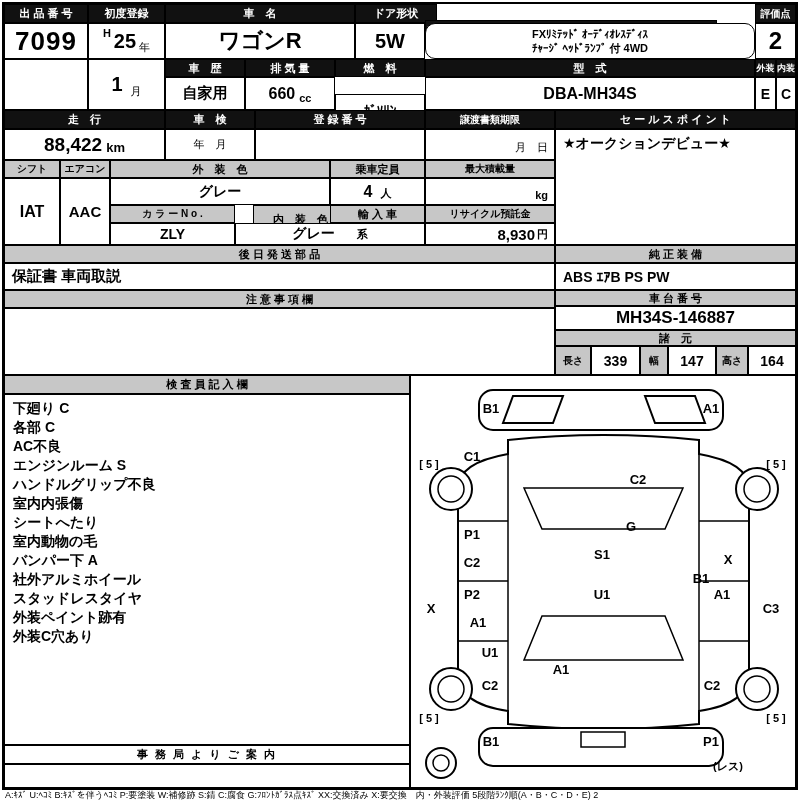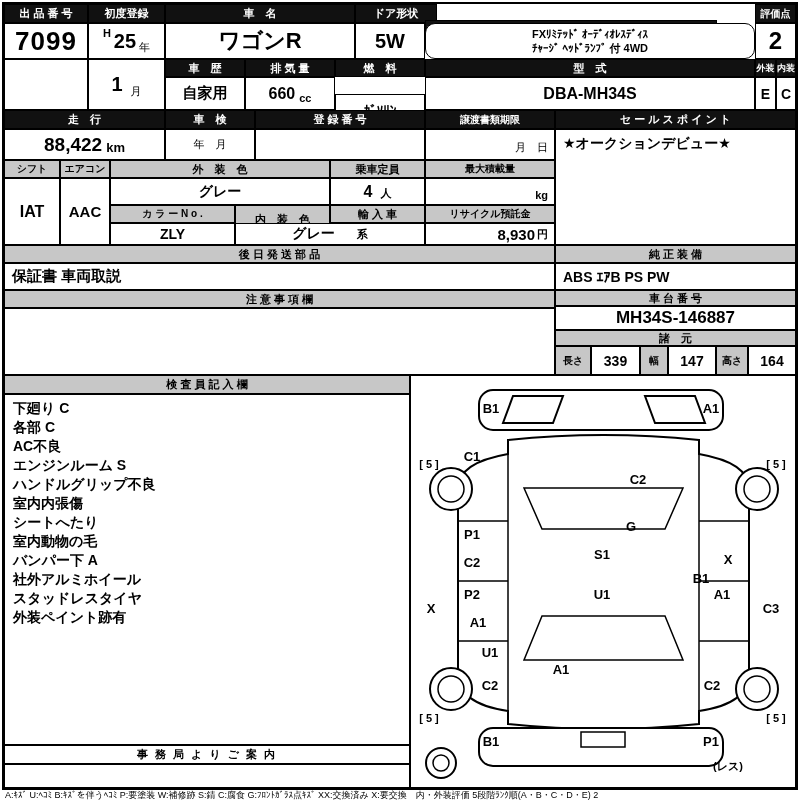--- a/index.html
+++ b/index.html
@@ -114,21 +114,21 @@
 </div>
 
 <div class="cell hdr-g" style="left:425px;top:160px;width:130px;height:18px;font-size:10px;">最大積載量</div>
 <div class="cell right" style="left:425px;top:178px;width:130px;height:27px;align-items:flex-end;padding-bottom:3px;">
   <span class="unit">kg</span>
 </div>
 
 <div class="cell hdr-g" style="left:110px;top:205px;width:125px;height:18px;font-size:10px;">カ ラ ー N o .</div>
 <div class="cell v-sm" style="left:110px;top:223px;width:125px;height:22px;font-size:14px;">ZLY</div>
 
-<div class="cell hdr-g" style="left:235px;top:205px;width:95px;height:28px;">内　装　色</div>
+<div class="cell hdr-g" style="left:253px;top:205px;width:95px;height:28px;">内　装　色</div>
 <div class="cell hdr-g" style="left:330px;top:205px;width:95px;height:18px;">輸 入 車</div>
 <div class="cell" style="left:235px;top:223px;width:190px;height:22px;gap:22px;">
   <span class="v-sm" style="font-size:14px;">グレー</span>
   <span class="unit">系</span>
 </div>
 
 <div class="cell hdr-g" style="left:425px;top:205px;width:130px;height:18px;font-size:10px;">リサイクル預託金</div>
 <div class="cell right" style="left:425px;top:223px;width:130px;height:22px;gap:2px;">
   <span class="v-md">8,930</span>
   <span class="unit" style="align-self:flex-end;padding-bottom:2px;">円</span>
@@ -174,20 +174,21 @@
     <div class="insp-item">室内動物の毛</div>
 
     <div class="insp-item">バンパー下 A</div>
 
     <div class="insp-item">社外アルミホイール</div>
 
     <div class="insp-item">スタッドレスタイヤ</div>
 
     <div class="insp-item">外装ペイント跡有</div>
 
+    <div class="insp-item">外装C穴あり</div>
   </div>
 
 <div class="cell" style="left:4px;top:745px;width:406px;height:19px;font-size:11px;font-weight:bold;letter-spacing:2px;">事 務 局 よ り ご 案 内</div>
 <div class="cell" style="left:4px;top:764px;width:406px;height:24px;"></div>
 
 <div class="diagram" style="left:410px;top:375px;width:386px;height:413px;">
   <svg width="386" height="413" viewBox="0 0 386 413">
 
     <rect x="68" y="14" width="244" height="40" rx="14" fill="none" stroke="#000" stroke-width="2"></rect>
     <path d="M102,20 L152,20 L142,47 L92,47 Z" fill="none" stroke="#000" stroke-width="2"></path>

